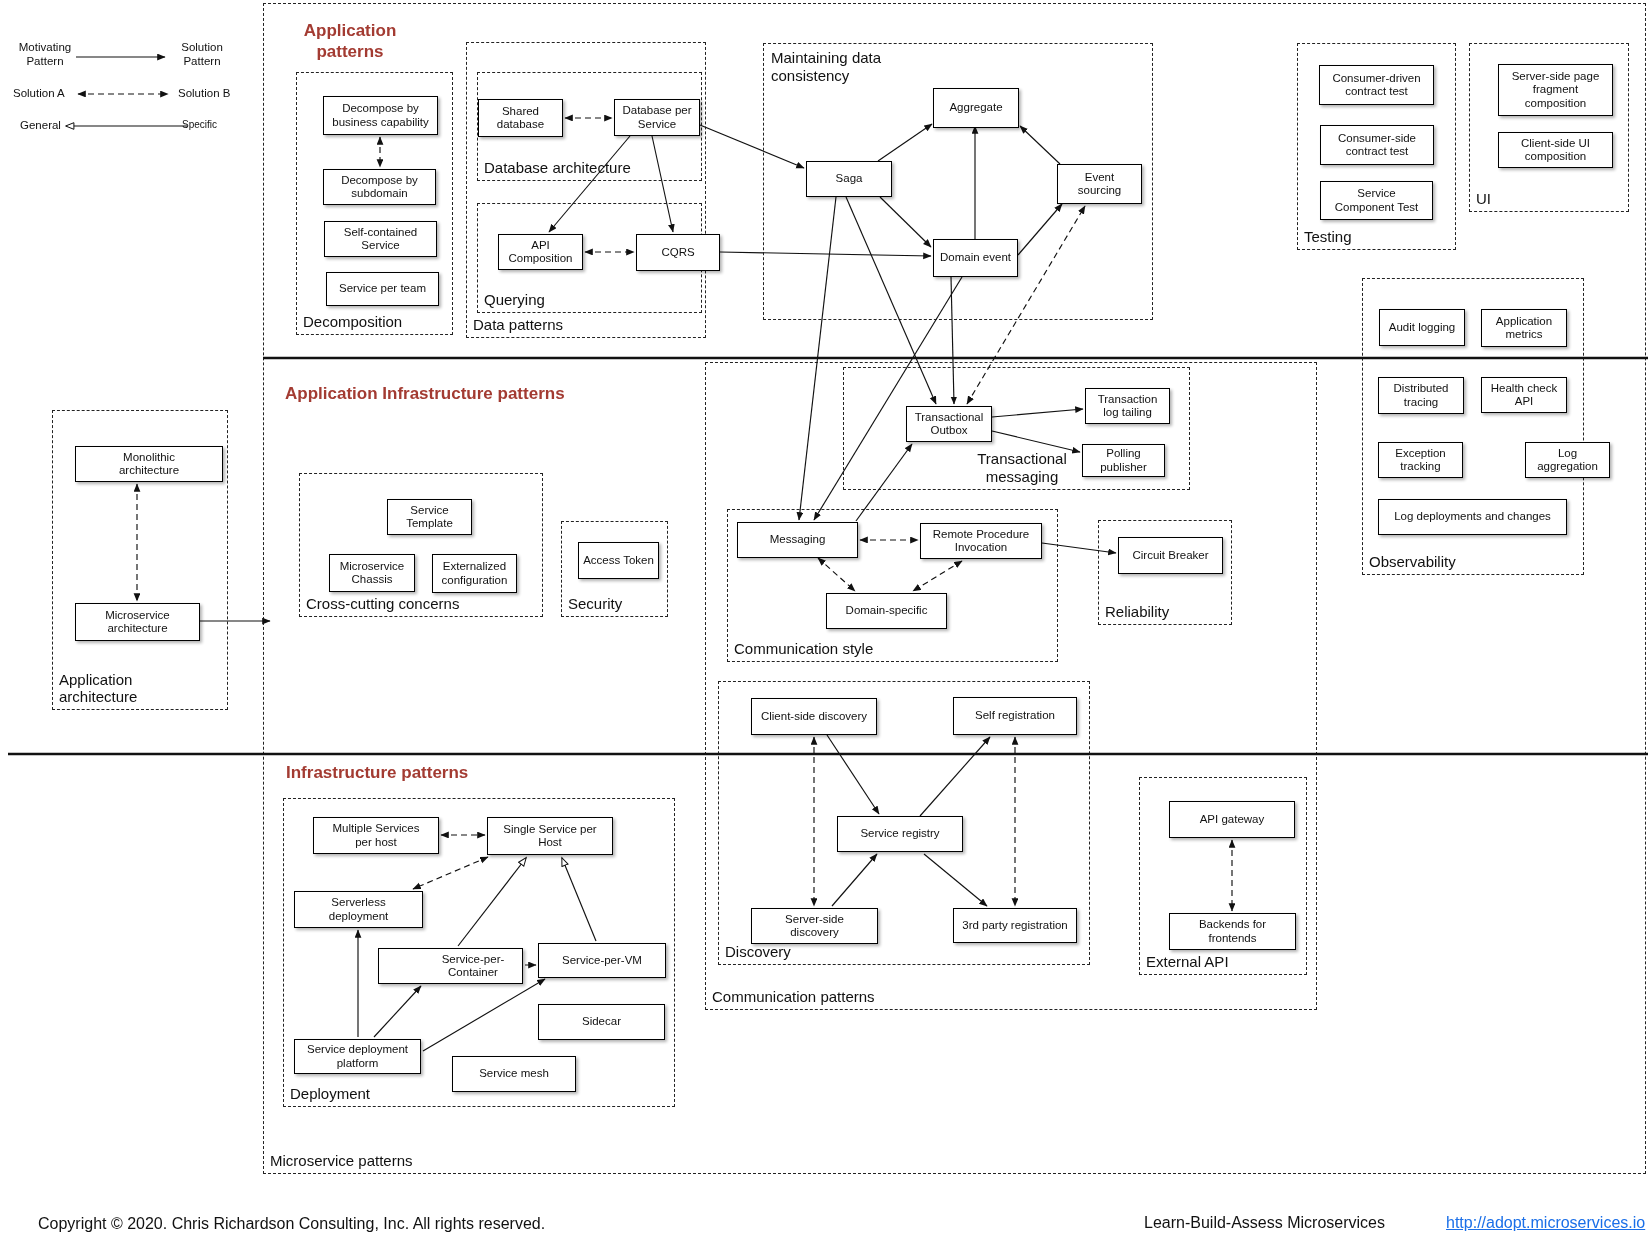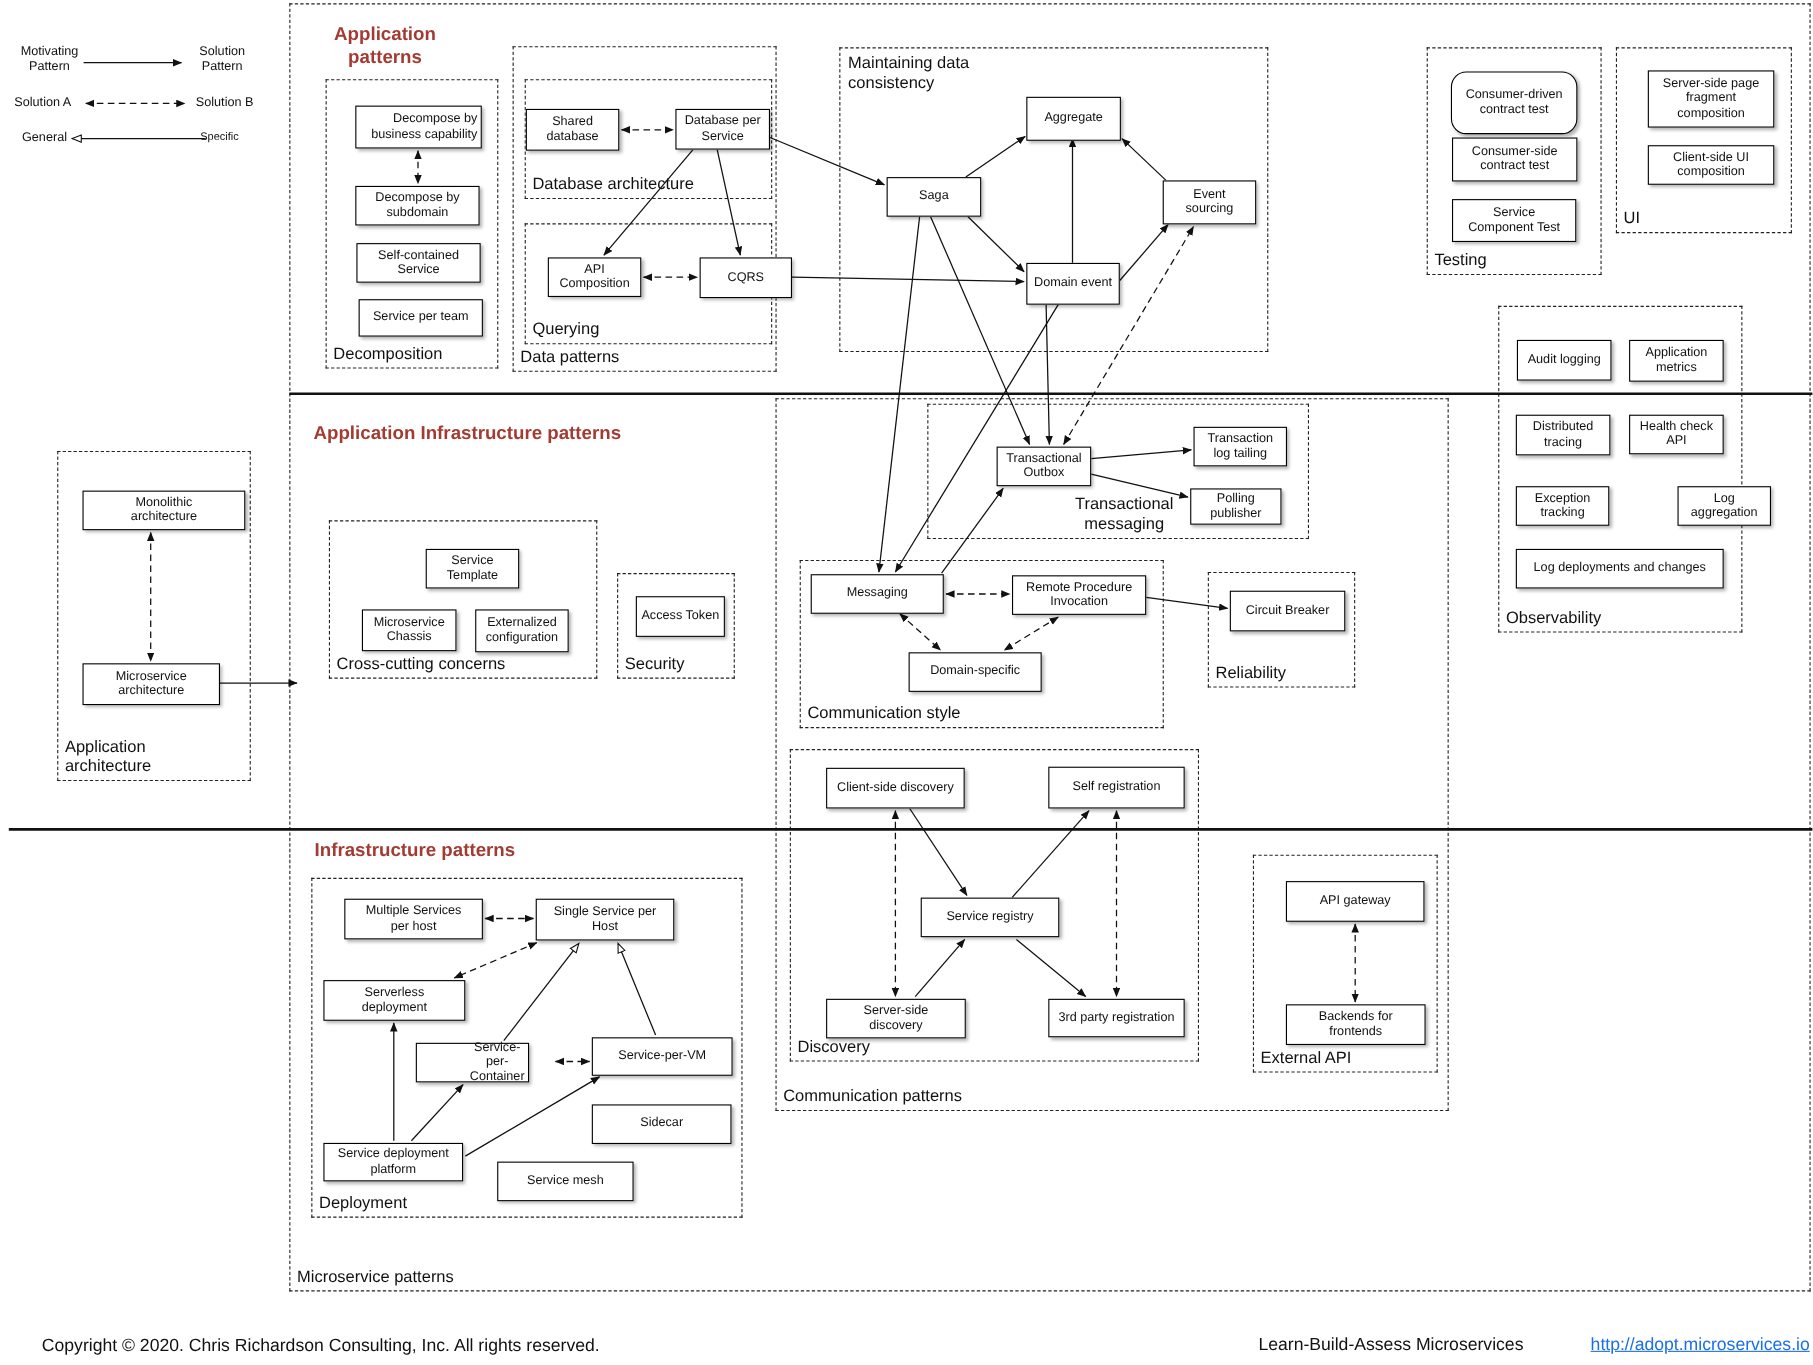--- a/index.html
+++ b/index.html
@@ -113,36 +113,36 @@
     <div class="glabel" style="left: 1105px; bottom: 620px;">Reliability</div>
     <div class="group" style="left: 718px; top: 681px; width: 372px; height: 284px;"></div>
     <div class="glabel" style="left: 725px; bottom: 280px;">Discovery</div>
     <div class="group" style="left: 1139px; top: 777px; width: 168px; height: 198px;"></div>
     <div class="glabel" style="left: 1146px; bottom: 270px;">External API</div>
     <div class="group" style="left: 283px; top: 798px; width: 392px; height: 309px;"></div>
     <div class="glabel" style="left: 290px; bottom: 138px;">Deployment</div>
     <div class="node" style="left: 75px; top: 446px; width: 148px; height: 36px;">Monolithic
 architecture</div>
     <div class="node" style="left: 75px; top: 603px; width: 125px; height: 38px;">Microservice architecture</div>
-    <div class="node" style="left: 323px; top: 96px; width: 115px; height: 39px; text-align: right;">Decompose by business capability</div>
+    <div class="node" style="left: 323px; top: 96px; width: 115px; height: 39px;">Decompose by business capability</div>
     <div class="node" style="left: 323px; top: 169px; width: 113px; height: 36px;">Decompose by subdomain</div>
     <div class="node" style="left: 324px; top: 221px; width: 113px; height: 36px;">Self-contained
 Service</div>
     <div class="node" style="left: 326px; top: 272px; width: 113px; height: 34px;">Service per team</div>
     <div class="node" style="left: 478px; top: 99px; width: 85px; height: 38px;">Shared
 database</div>
     <div class="node" style="left: 614px; top: 99px; width: 86px; height: 37px;">Database per Service</div>
     <div class="node" style="left: 498px; top: 234px; width: 85px; height: 36px;">API Composition</div>
     <div class="node" style="left: 636px; top: 234px; width: 84px; height: 37px;">CQRS</div>
     <div class="node" style="left: 933px; top: 88px; width: 86px; height: 40px;">Aggregate</div>
     <div class="node" style="left: 806px; top: 161px; width: 86px; height: 36px;">Saga</div>
     <div class="node" style="left: 1057px; top: 164px; width: 85px; height: 40px;">Event
 sourcing</div>
     <div class="node" style="left: 933px; top: 239px; width: 85px; height: 38px;">Domain event</div>
-    <div class="node" style="left: 1319px; top: 65px; width: 115px; height: 57px; border-radius: 14px;">Consumer-driven contract test</div>
+    <div class="node" style="left: 1319px; top: 65px; width: 115px; height: 40px;">Consumer-driven contract test</div>
     <div class="node" style="left: 1320px; top: 125px; width: 114px; height: 40px;">Consumer-side contract test</div>
     <div class="node" style="left: 1320px; top: 181px; width: 113px; height: 39px;">Service
 Component Test</div>
     <div class="node" style="left: 1498px; top: 64px; width: 115px; height: 52px;">Server-side page fragment composition</div>
     <div class="node" style="left: 1498px; top: 132px; width: 115px; height: 36px;">Client-side  UI
 composition</div>
     <div class="node" style="left: 1379px; top: 309px; width: 86px; height: 37px;">Audit logging</div>
     <div class="node" style="left: 1481px; top: 309px; width: 86px; height: 38px;">Application
 metrics</div>
     <div class="node" style="left: 1378px; top: 377px; width: 86px; height: 37px;">Distributed
@@ -180,21 +180,21 @@
     <div class="node" style="left: 953px; top: 908px; width: 124px; height: 35px;">3rd party registration</div>
     <div class="node" style="left: 1169px; top: 801px; width: 126px; height: 37px;">API gateway</div>
     <div class="node" style="left: 1169px; top: 913px; width: 127px; height: 37px;">Backends for
 frontends</div>
     <div class="node" style="left: 313px; top: 817px; width: 126px; height: 37px;">Multiple Services
 per host</div>
     <div class="node" style="left: 487px; top: 817px; width: 126px; height: 38px;">Single Service per
 Host</div>
     <div class="node" style="left: 294px; top: 891px; width: 129px; height: 37px;">Serverless
 deployment</div>
-    <div class="node" style="left: 378px; top: 948px; width: 103px; height: 36px; padding-left: 48px;">Service-per-
+    <div class="node" style="left: 378px; top: 948px; width: 145px; height: 36px; padding-left: 48px;">Service-per-
 Container</div>
     <div class="node" style="left: 538px; top: 943px; width: 128px; height: 35px;">Service-per-VM</div>
     <div class="node" style="left: 538px; top: 1004px; width: 127px; height: 36px;">Sidecar</div>
     <div class="node" style="left: 294px; top: 1039px; width: 127px; height: 35px;">Service deployment
 platform</div>
     <div class="node" style="left: 452px; top: 1056px; width: 124px; height: 36px;">Service mesh</div>
     <div class="heading" style="left: 294px; top: 21px; width: 112px; text-align: center;">Application
 patterns</div>
     <div class="heading" style="left: 285px; top: 384px; width: 320px; text-align: left;">Application Infrastructure patterns</div>
     <div class="heading" style="left: 286px; top: 763px; width: 220px; text-align: left;">Infrastructure patterns</div>

